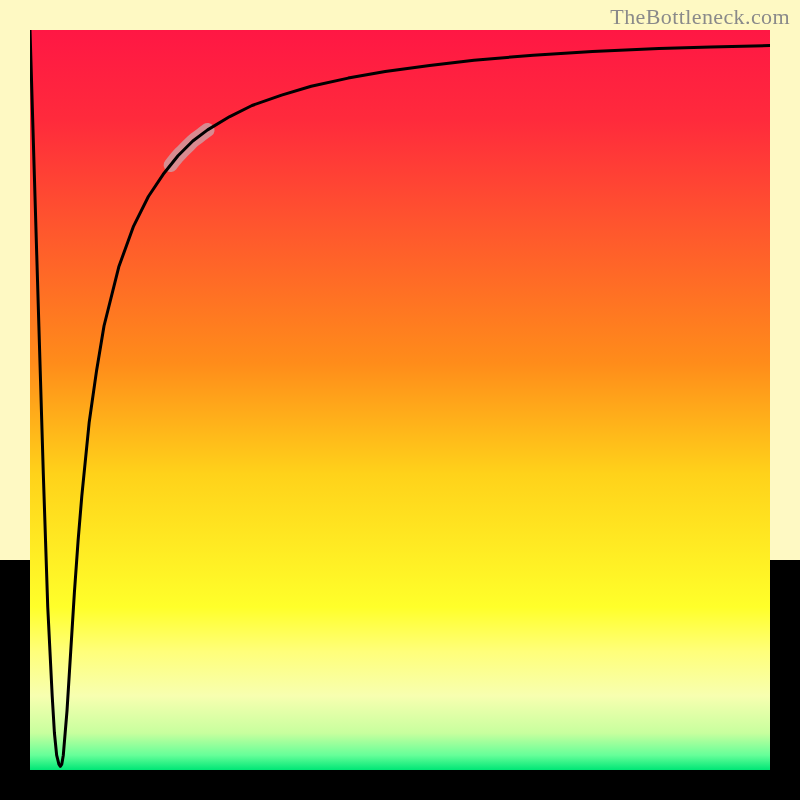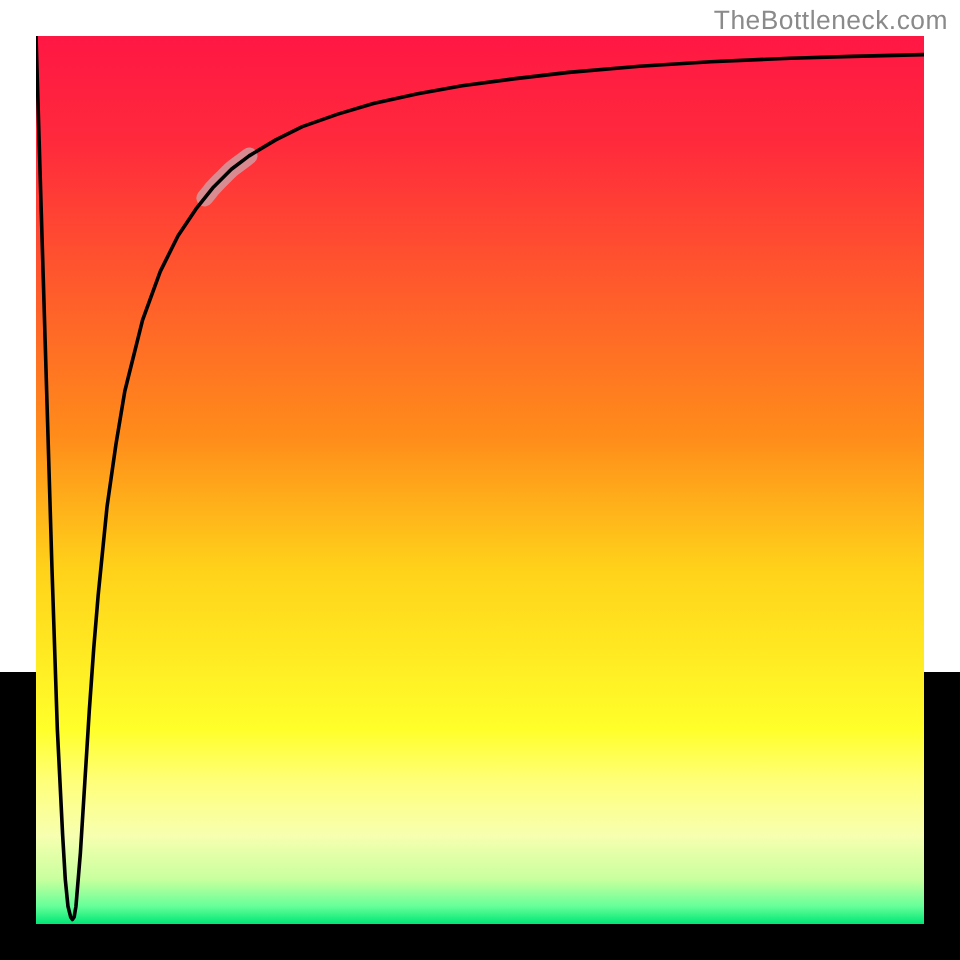--- a/index.html
+++ b/index.html
@@ -8,21 +8,22 @@
     width: 800px;
     height: 800px;
     overflow: hidden;
     background: #000;
     font-family: Arial, Helvetica, sans-serif;
   }
   .frame {
     position: relative;
     width: 800px;
     height: 560px;
-    background: #ffffff;
+    background: #fef9c3;
+    font-family: Liberation Serif, serif;
   }
   .watermark {
     position: absolute;
     top: 4px;
     right: 10px;
     color: #8a8a8a;
     font-size: 22px;
     font-weight: 500;
     letter-spacing: 0.4px;
     z-index: 4;

